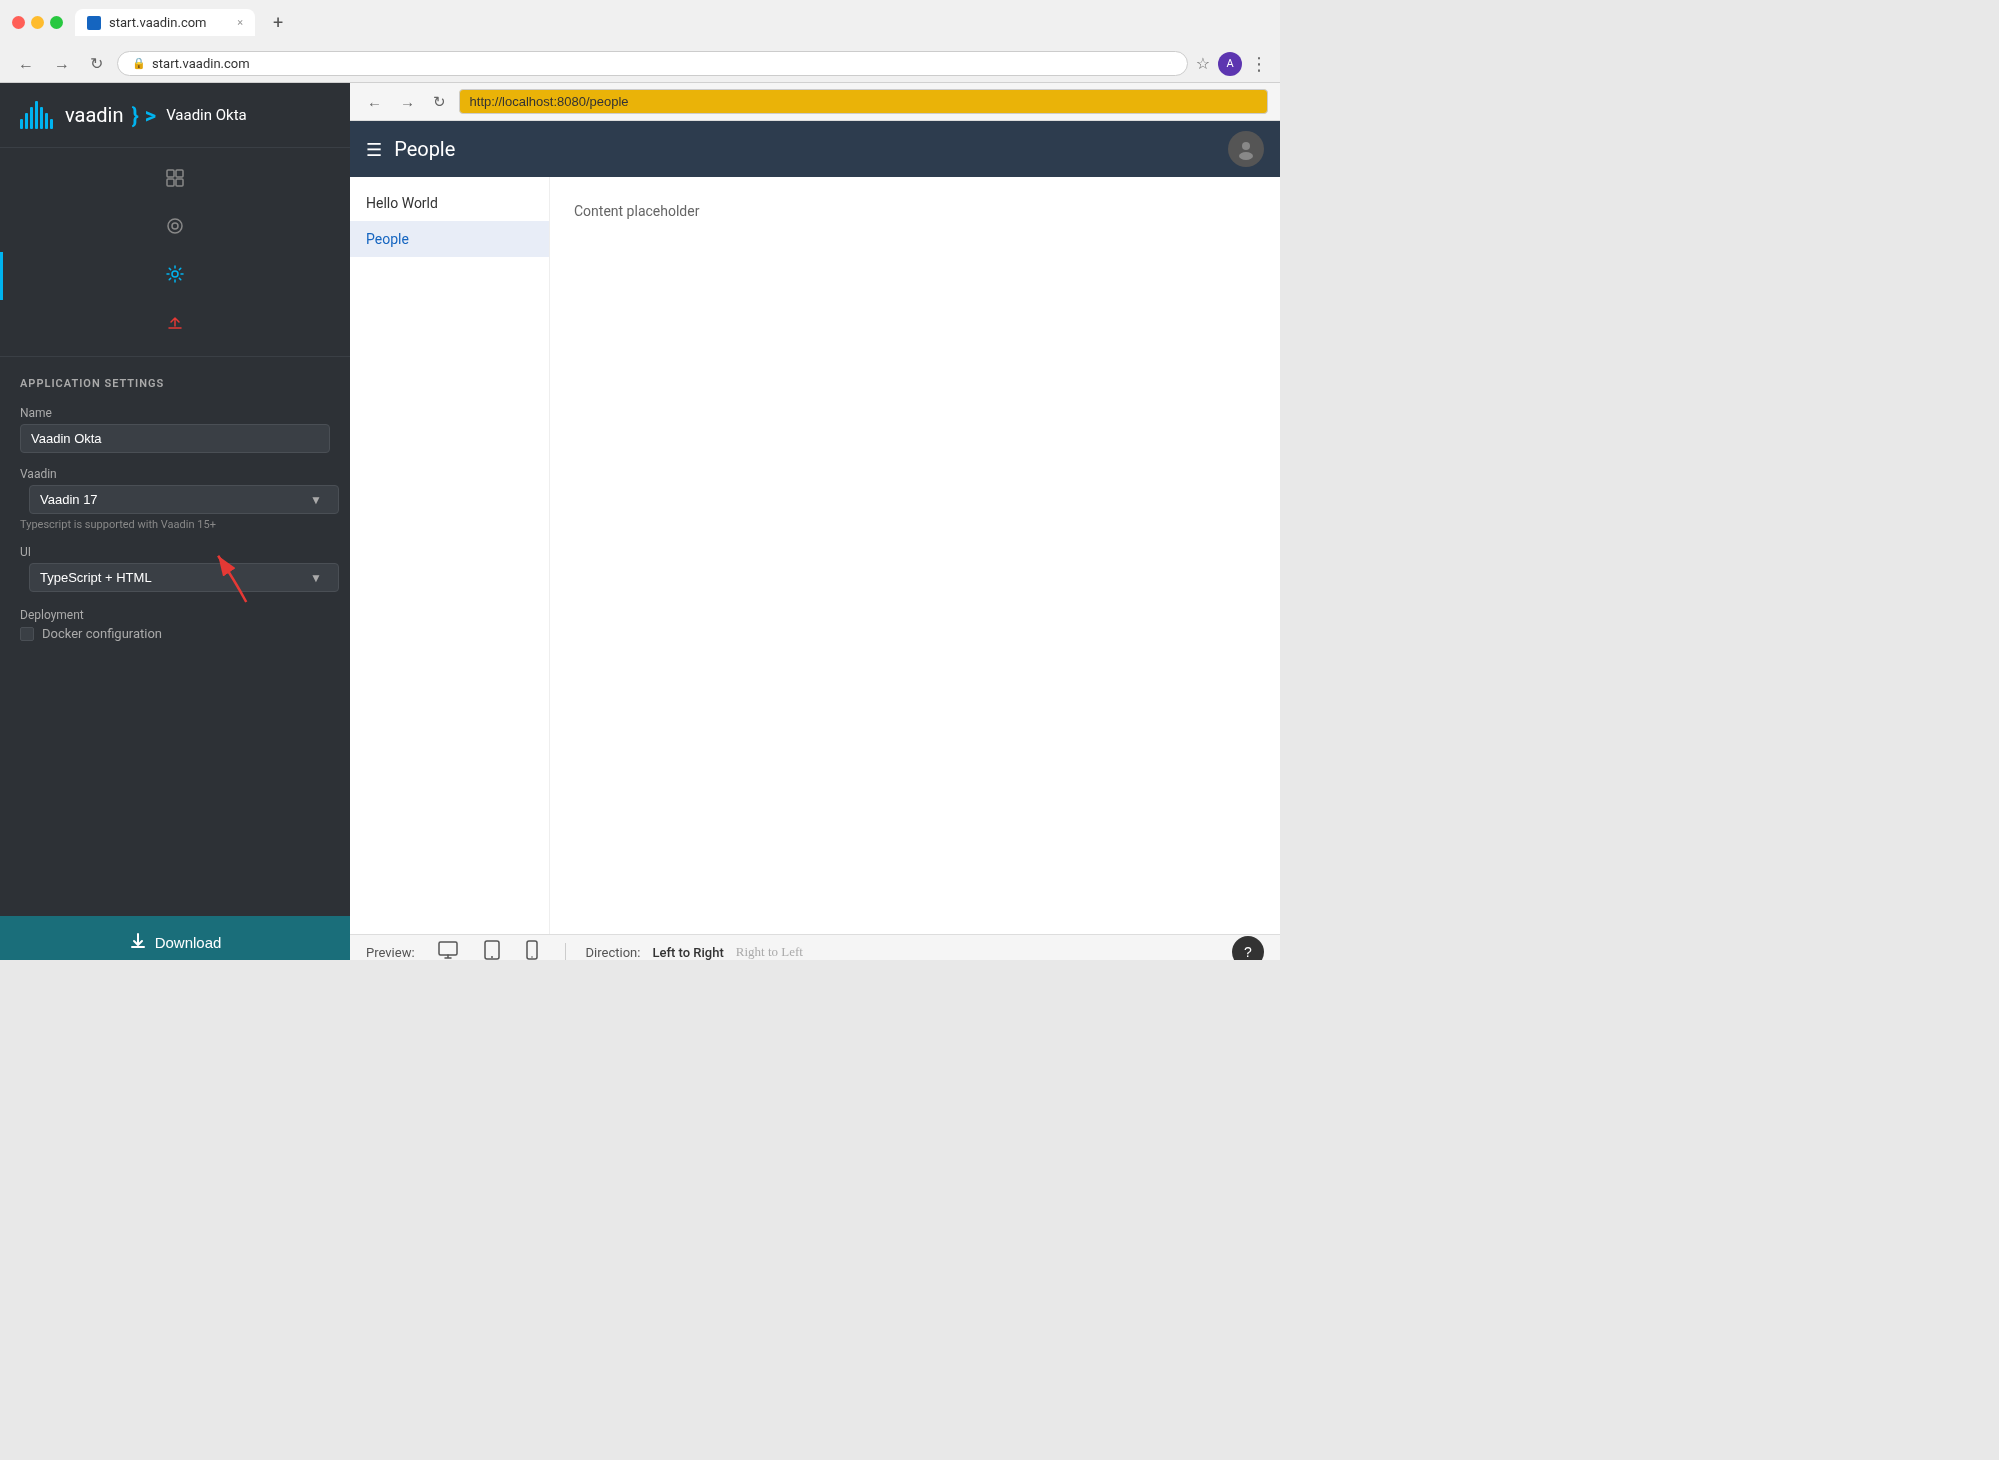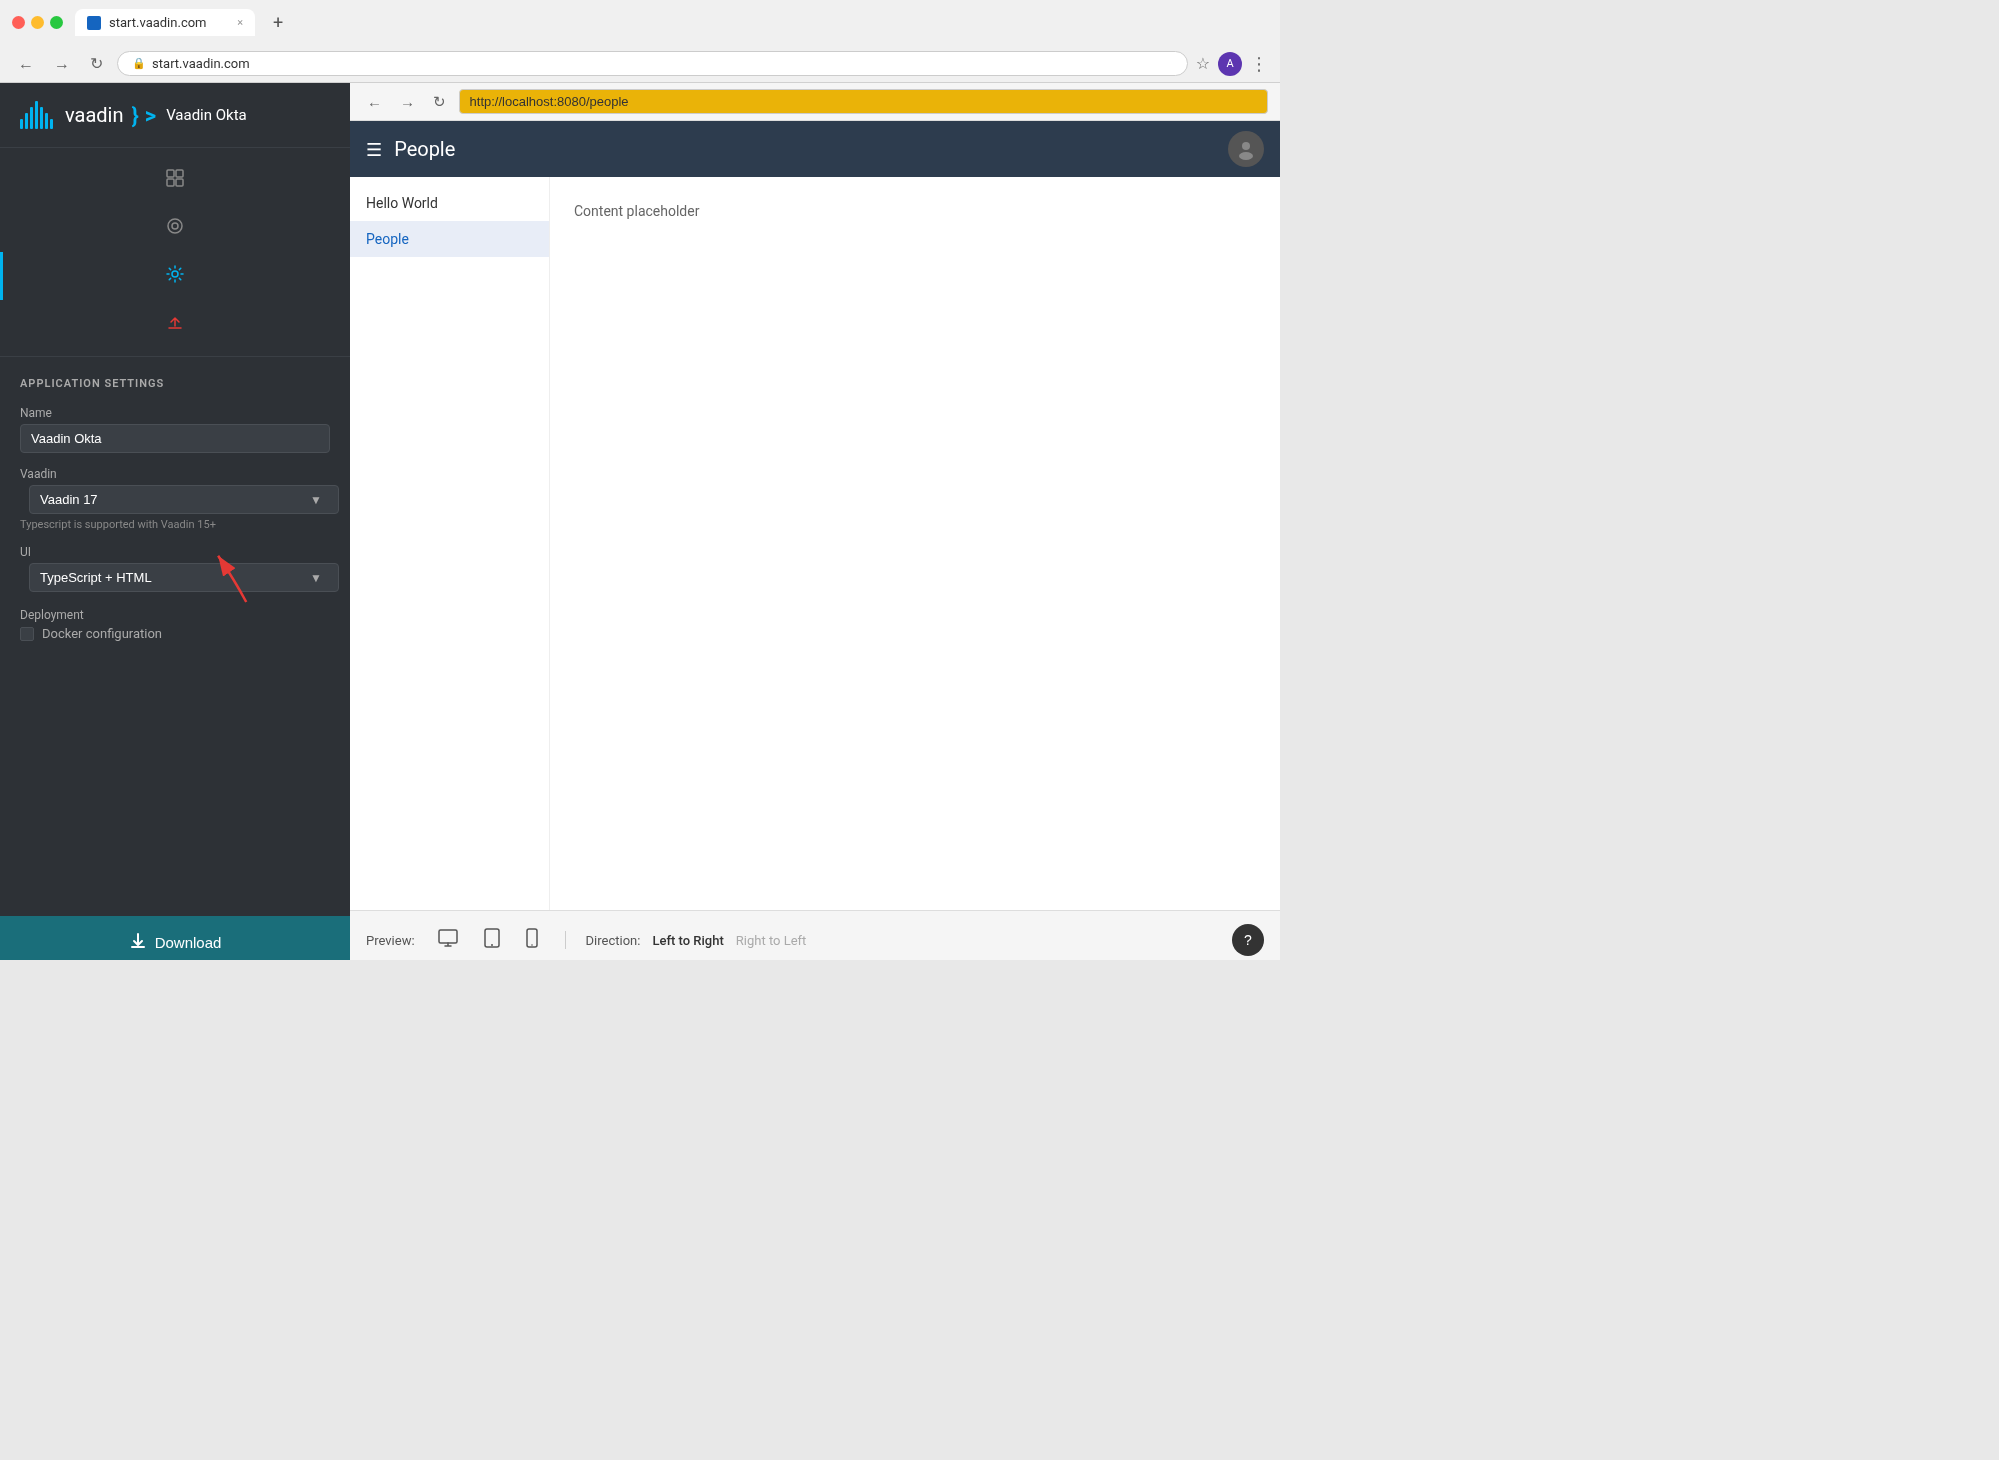--- a/index.html
+++ b/index.html
@@ -74,21 +74,21 @@
 
     .app-body { display: flex; flex: 1; }
     .app-sidebar { width: 200px; background: white; border-right: 1px solid #eee; padding: 8px 0; }
     .app-nav-item { padding: 10px 16px; font-size: 14px; cursor: pointer; color: #333; }
     .app-nav-item.active { background: #e8edf7; color: #1565c0; }
 
     .app-main { flex: 1; padding: 24px; }
     .content-placeholder { color: #666; font-size: 14px; }
 
     
-    .preview-toolbar { background: #f5f5f5; border-top: 1px solid #ddd; padding: 12px 16px; display: flex; align-items: center; gap: 12px; }
+    .preview-toolbar { background: #f5f5f5; border-top: 1px solid #ddd; padding: 0 16px; display: flex; align-items: center; gap: 12px; }
     .toolbar-label { color: #555; font-size: 13px; margin-right: 4px; }
     .device-icon { padding: 4px 6px; cursor: pointer; color: #555; font-size: 16px; border: 1px solid transparent; border-radius: 3px; }
     .direction-label { color: #555; font-size: 13px; }
     .direction-active { color: #333; font-weight: 500; }
     .help-btn { margin-left: auto; width: 32px; height: 32px; border-radius: 50%; background: #333; color: white; border: none; font-size: 14px; cursor: pointer; display: flex; align-items: center; justify-content: center; }
 
     
     .vaadin-bars { display: flex; align-items: flex-end; gap: 2px; height: 28px; }
     .vbar { background: #00b4f0; border-radius: 1px; }
 
@@ -312,19 +312,19 @@
       </span>
       <span class="device-icon">
         <svg width="12" height="20" viewBox="0 0 12 20" fill="none">
           <rect x="1" y="1" width="10" height="18" rx="2" stroke="#555" stroke-width="1.5"></rect>
           <circle cx="6" cy="17" r="0.8" fill="#555"></circle>
         </svg>
       </span>
       <span style="width:1px; height:18px; background:#ccc; margin:0 8px;"></span>
       <span class="direction-label">Direction:</span>
       <span class="direction-label direction-active">Left to Right</span>
-      <span class="direction-label" style="color:#aaa;">Right to Left</span>
+      <span class="direction-label" style="color:#aaa;font-family:Liberation Serif, serif;">Right to Left</span>
       <button class="help-btn">
         <span>?</span>
       </button>
     </div>
   </div>
 </div>
 
 </body></html>

